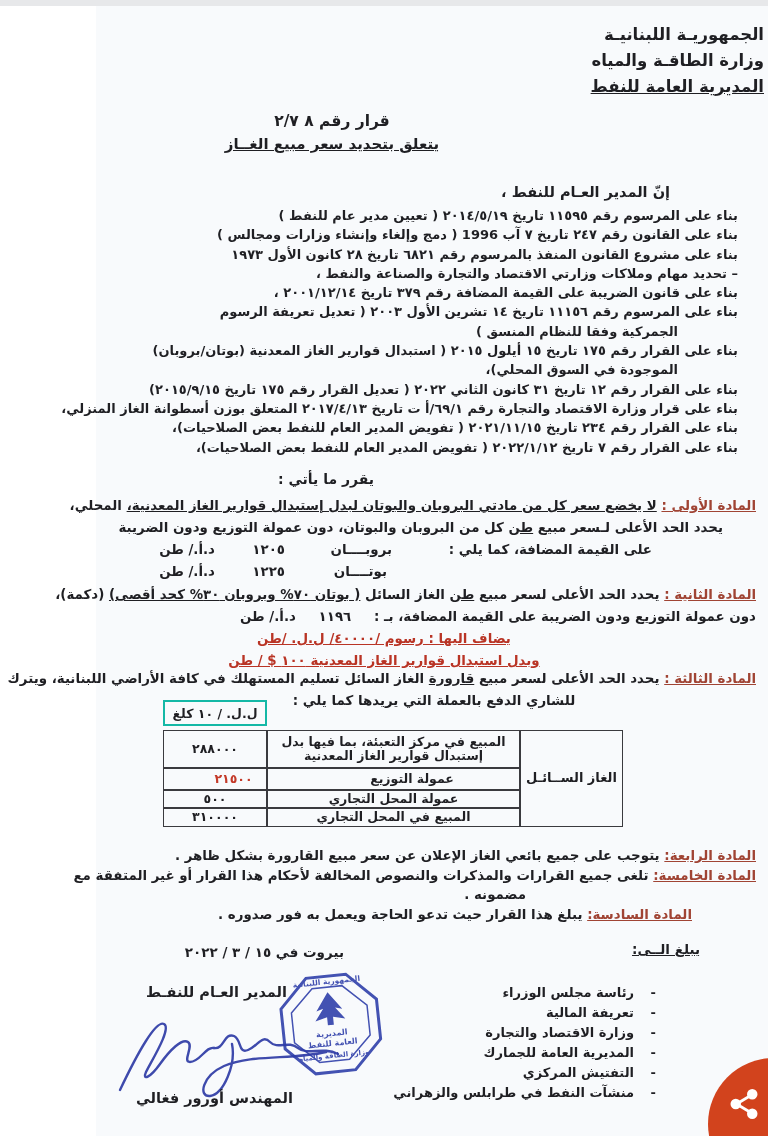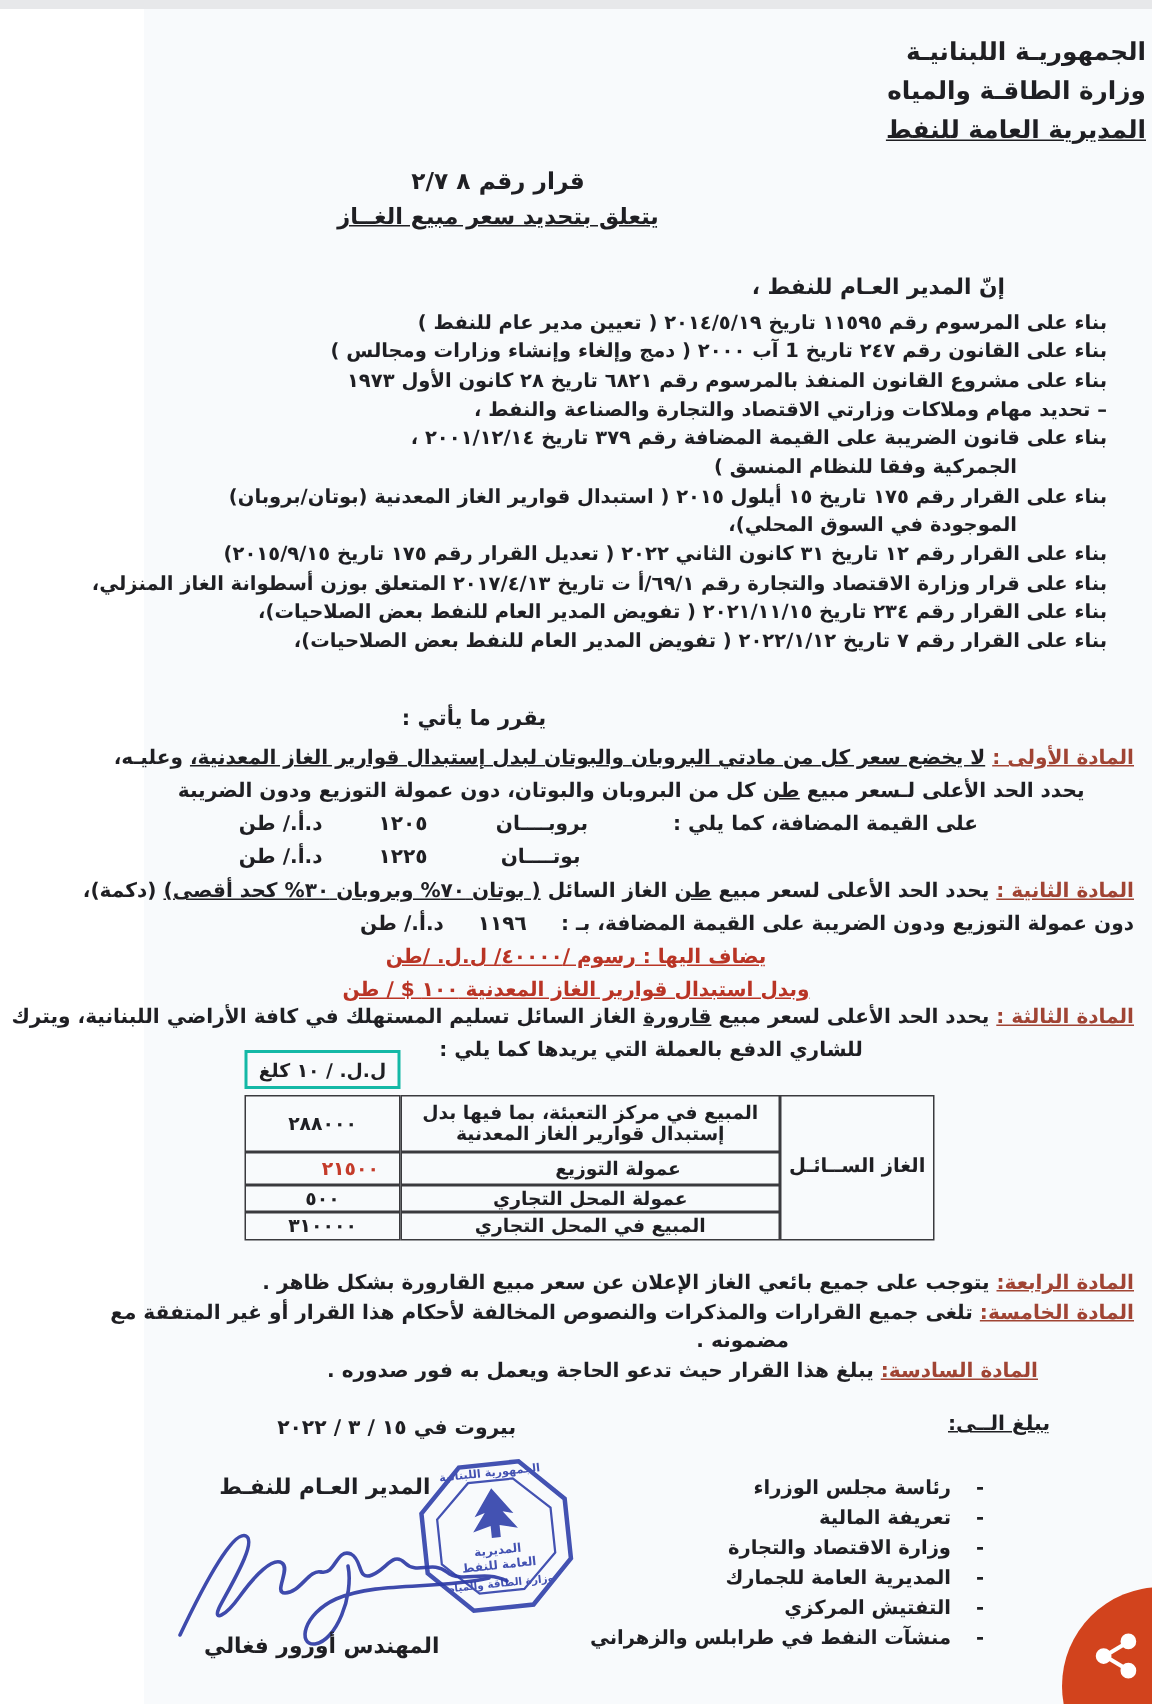--- a/index.html
+++ b/index.html
@@ -22,21 +22,21 @@
   
   .doc-title{top:110px;left:164px;width:336px;text-align:center;font-size:15.5px;line-height:23px;}
   .doc-title .u{text-decoration:underline;font-size:15px;}
 
   .intro{top:184px;right:98px;font-size:14.5px;}
 
   .preamble{top:206px;right:30px;left:10px;font-size:13px;line-height:19.3px;text-align:right;}
   .preamble .ln{white-space:nowrap;}
   .preamble .indent{margin-right:60px;}
 
-  .decree-intro{top:471px;left:216px;width:200px;text-align:center;font-size:14px;}
+  .decree-intro{top:471px;left:226px;width:200px;text-align:center;font-size:14px;}
 
   .article{right:12px;left:12px;font-size:13.4px;line-height:22px;text-align:right;}
   .article .ln{white-space:nowrap;}
   .lbl{color:#a04434;text-decoration:underline;}
   .u{text-decoration:underline;}
   .red-line{color:#b93425;text-decoration:underline;text-align:center;white-space:nowrap;}
   .sp{display:inline-block;width:18px;}
 
   .a1{top:495px;height:96px;}
   .a1 .ln2{margin-right:33px;}
@@ -98,40 +98,41 @@
 
 <div class="layer doc-title">
   <div>قرار رقم ٨ ٢/٧</div>
   <div class="u">يتعلق بتحديد سعر مبيع الغــاز</div>
 </div>
 
 <div class="layer intro">إنّ المدير العـام للنفط ،</div>
 
 <div class="layer preamble">
   <div class="ln">بناء على المرسوم رقم ١١٥٩٥ تاريخ ٢٠١٤/٥/١٩ ( تعيين مدير عام للنفط )</div>
-  <div class="ln">بناء على القانون رقم ٢٤٧ تاريخ 1 آب ٢٠٠٠ ( دمج وإلغاء وإنشاء وزارات ومجالس )</div>
+  <div class="ln">بناء على القانون رقم ٢٤٧ تاريخ ٧ آب 1996 ( دمج وإلغاء وإنشاء وزارات ومجالس )</div>
   <div class="ln">بناء على مشروع القانون المنفذ بالمرسوم رقم ٦٨٢١ تاريخ ٢٨ كانون الأول ١٩٧٣</div>
   <div class="ln">– تحديد مهام وملاكات وزارتي الاقتصاد والتجارة والصناعة والنفط ،</div>
   <div class="ln">بناء على قانون الضريبة على القيمة المضافة رقم ٣٧٩ تاريخ ٢٠٠١/١٢/١٤ ،</div>
+  <div class="ln">بناء على المرسوم رقم ١١١٥٦ تاريخ ١٤ تشرين الأول ٢٠٠٣ ( تعديل تعريفة الرسوم</div>
   <div class="ln indent">الجمركية وفقا للنظام المنسق )</div>
   <div class="ln">بناء على القرار رقم ١٧٥ تاريخ ١٥ أيلول ٢٠١٥ ( استبدال قوارير الغاز المعدنية (بوتان/بروبان)</div>
   <div class="ln indent">الموجودة في السوق المحلي)،</div>
   <div class="ln">بناء على القرار رقم ١٢ تاريخ ٣١ كانون الثاني ٢٠٢٢ ( تعديل القرار رقم ١٧٥ تاريخ ٢٠١٥/٩/١٥)</div>
   <div class="ln">بناء على قرار وزارة الاقتصاد والتجارة رقم ٦٩/١/أ ت تاريخ ٢٠١٧/٤/١٣ المتعلق بوزن أسطوانة الغاز المنزلي،</div>
   <div class="ln">بناء على القرار رقم ٢٣٤ تاريخ ٢٠٢١/١١/١٥ ( تفويض المدير العام للنفط بعض الصلاحيات)،</div>
   <div class="ln">بناء على القرار رقم ٧ تاريخ ٢٠٢٢/١/١٢ ( تفويض المدير العام للنفط بعض الصلاحيات)،</div>
 </div>
 
 <div class="layer decree-intro">يقرر ما يأتي :</div>
 
 <section class="layer article a1">
   <div class="ln">
     <span class="lbl">المادة الأولى :</span>
     <span class="u">لا يخضع سعر كل من مادتي البروبان والبوتان لبدل إستبدال قوارير الغاز المعدنية،</span>
-    <span>وعليـه،</span>
+    <span>المحلي،</span>
   </div>
   <div class="ln ln2">
     <span>يحدد الحد الأعلى لـسعر مبيع</span>
     <span class="u">طن</span>
     <span>كل من البروبان والبوتان، دون عمولة التوزيع ودون الضريبة</span>
   </div>
   <span class="pos" style="top:44px;right:104px;">على القيمة المضافة، كما يلي :</span>
   <span class="pos" style="top:44px;right:364px;">بروبــــان</span>
   <span class="pos" style="top:44px;right:471px;">١٢٠٥</span>
   <span class="pos" style="top:44px;right:541px;">د.أ./ طن</span>

